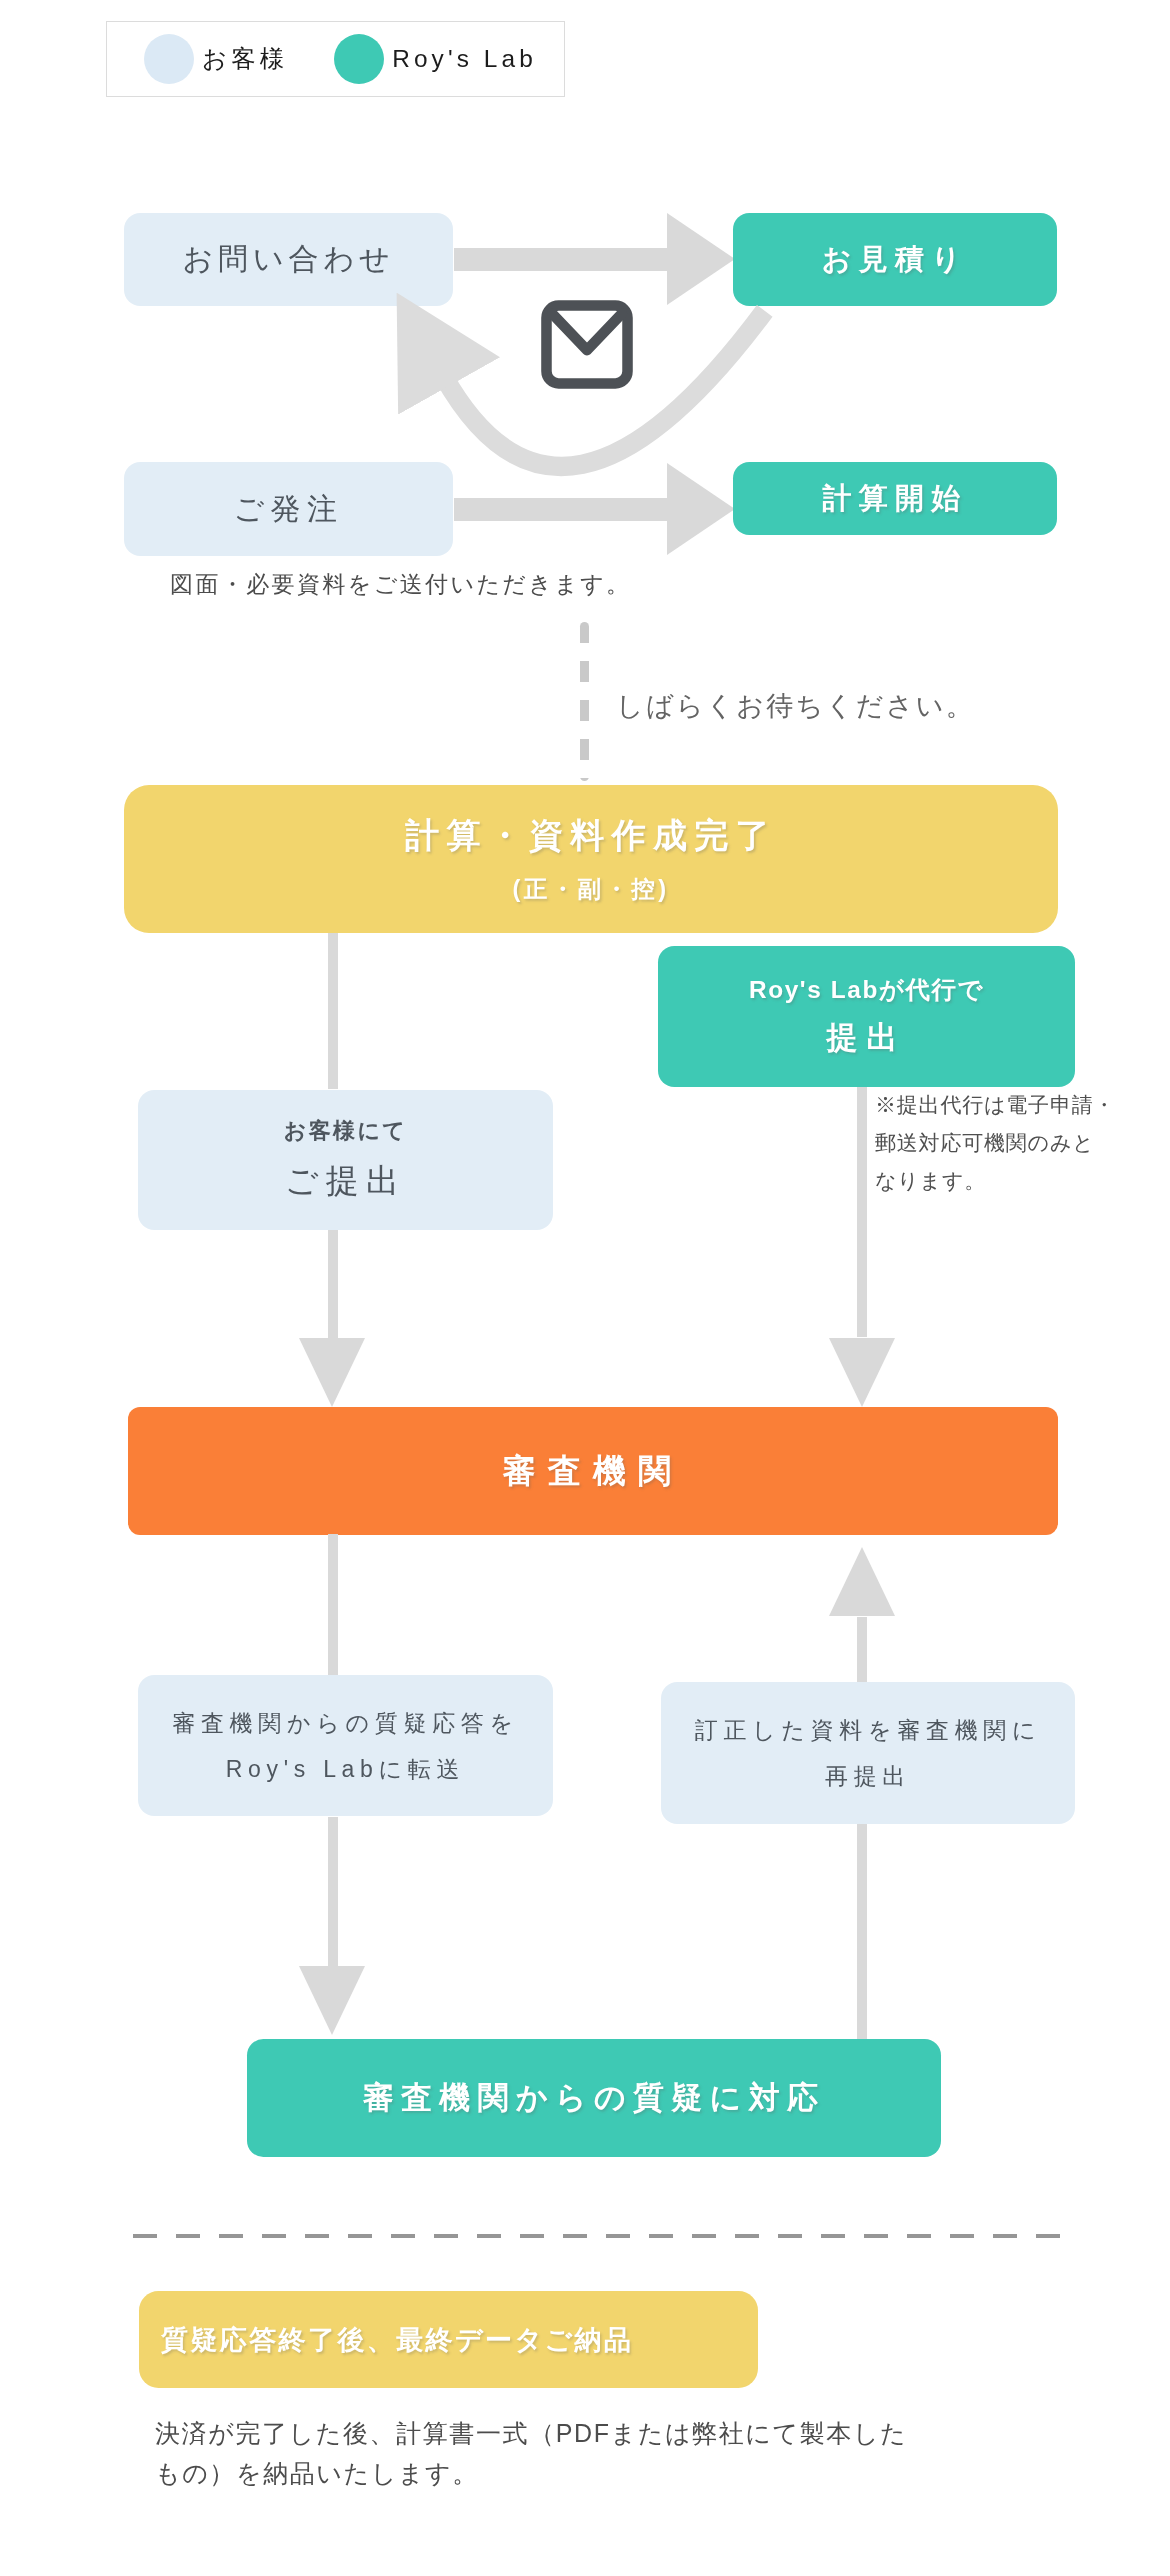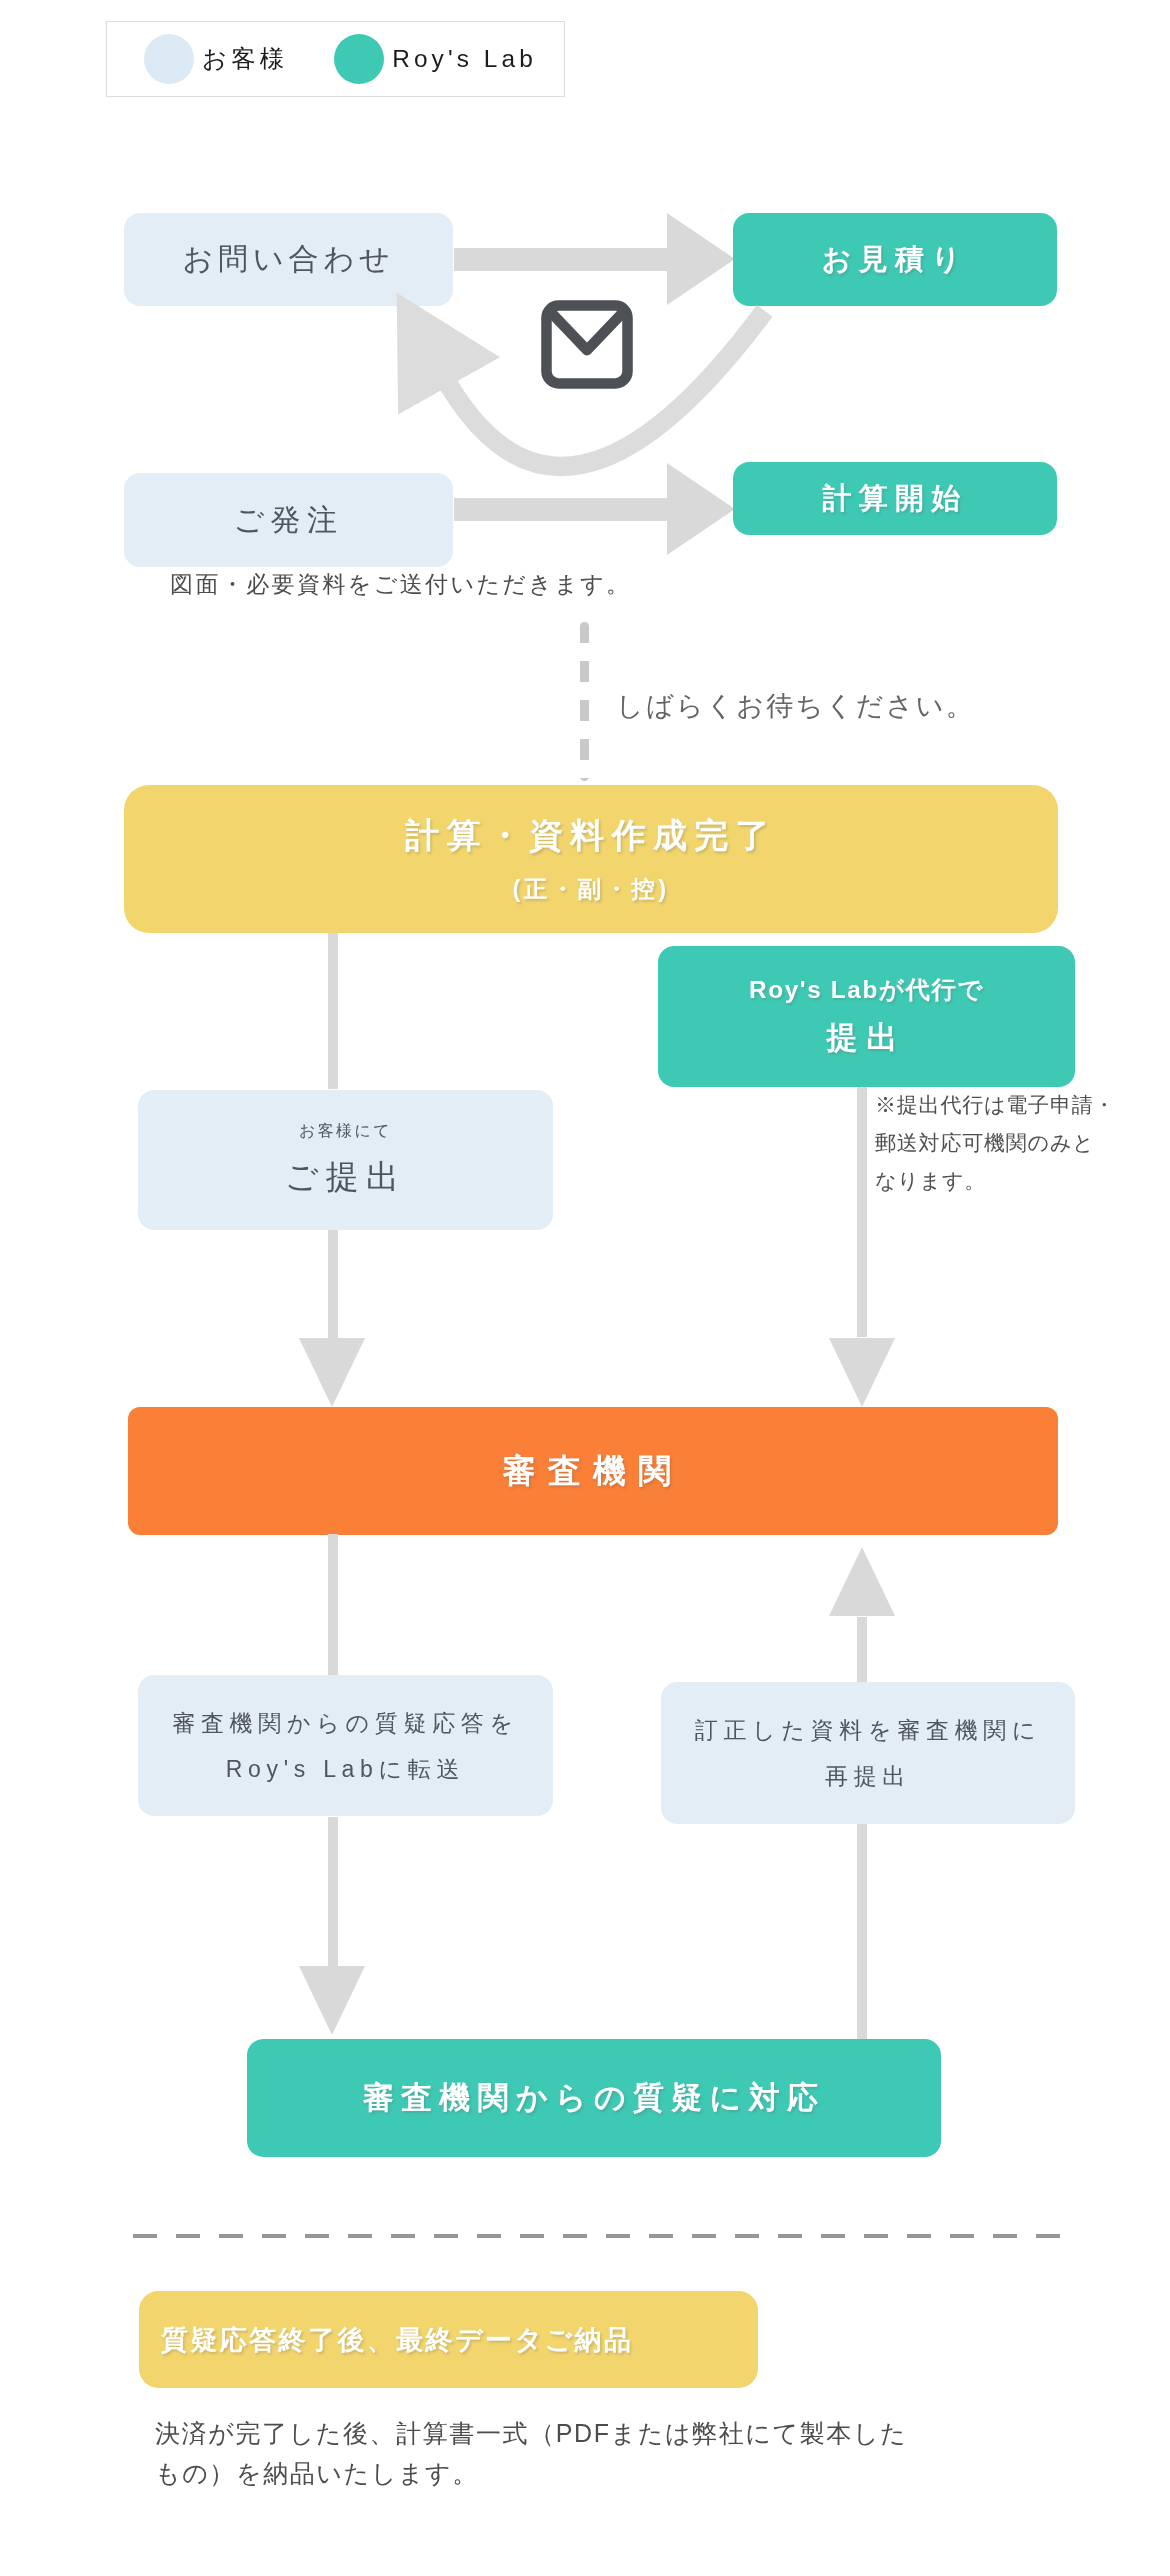--- a/index.html
+++ b/index.html
@@ -27,34 +27,34 @@
   }
   .blue-node  { background:#e2edf6; color:#4e565e; }
   .teal-node  { background:#3ec9b4; color:#ffffff; }
   .yellow-node{ background:#f2d56d; color:#ffffff; }
   .orange-node{ background:#fa7f37; color:#ffffff; }
   .shadowed   { text-shadow:1.6px 2.4px 2.4px rgba(90,90,90,0.25); }
 
   
   .n-inquiry   { left:124px; top:213px;  width:329px; height:93px; font-size:30px; letter-spacing:4.9px; }
   .n-estimate  { left:733px; top:213px;  width:324px; height:93px; font-size:29px; letter-spacing:7.3px; font-weight:600; }
-  .n-order     { left:124px; top:462px;  width:329px; height:94px; font-size:30px; letter-spacing:6.5px;margin-top:11px; }
+  .n-order     { left:124px; top:462px;  width:329px; height:94px; font-size:30px; letter-spacing:6.5px; }
   .n-calcstart { left:733px; top:462px;  width:324px; height:73px; font-size:29px; letter-spacing:7.3px; font-weight:600; }
 
   
   .n-complete  { left:124px; top:785px; width:934px; height:148px; border-radius:25px; gap:14.6px; }
   .n-complete .t1 { font-size:34px; font-weight:700; letter-spacing:7.3px; }
   .n-complete .t2 { font-size:23.6px; font-weight:700; letter-spacing:3.3px; }
 
   
   .n-labsubmit { left:658px; top:946px; width:417px; height:141px; gap:11.4px; }
   .n-labsubmit .t1 { font-size:24.4px; font-weight:600; letter-spacing:1.6px; }
   .n-labsubmit .t2 { font-size:31px; font-weight:700; letter-spacing:9px; }
   .n-custsubmit{ left:138px; top:1090px; width:415px; height:140px; gap:13px; }
-  .n-custsubmit .t1 { font-size:16px; letter-spacing:2.4px; }
+  .n-custsubmit .t1 { font-size:22px; letter-spacing:2.4px;font-weight:bold; }
   .n-custsubmit .t2 { font-size:33px; letter-spacing:7.3px; }
 
   
   .n-review { left:128px; top:1407px; width:930px; height:128px; border-radius:12px;
               font-size:33px; font-weight:700; letter-spacing:12.2px; }
 
   
   .n-forward  { left:138px; top:1675px; width:415px; height:141px; font-size:23px; letter-spacing:5.7px; line-height:46px; }
   .n-resubmit { left:661px; top:1682px; width:414px; height:142px; font-size:23px; letter-spacing:5.7px; line-height:46px; }
 

